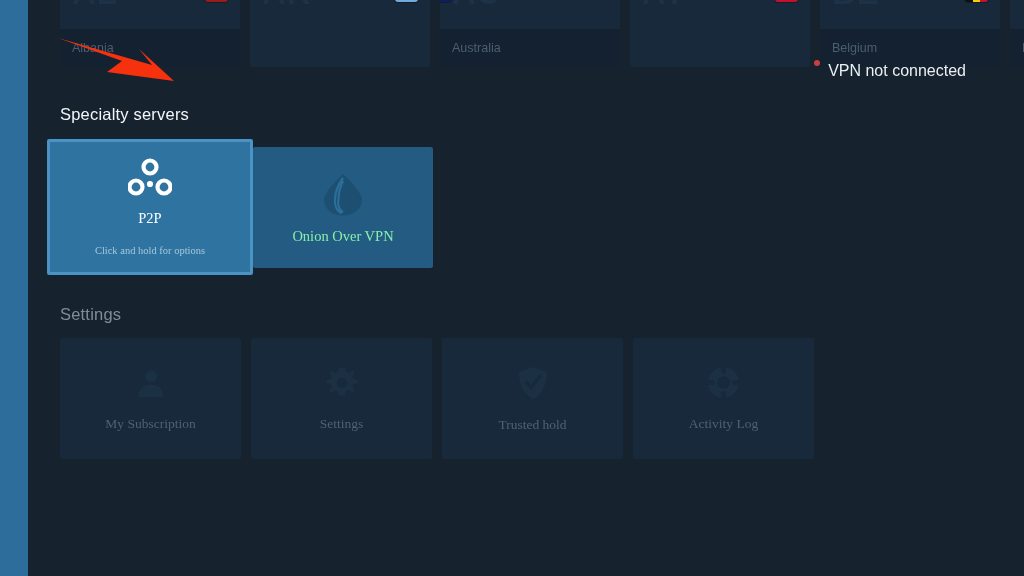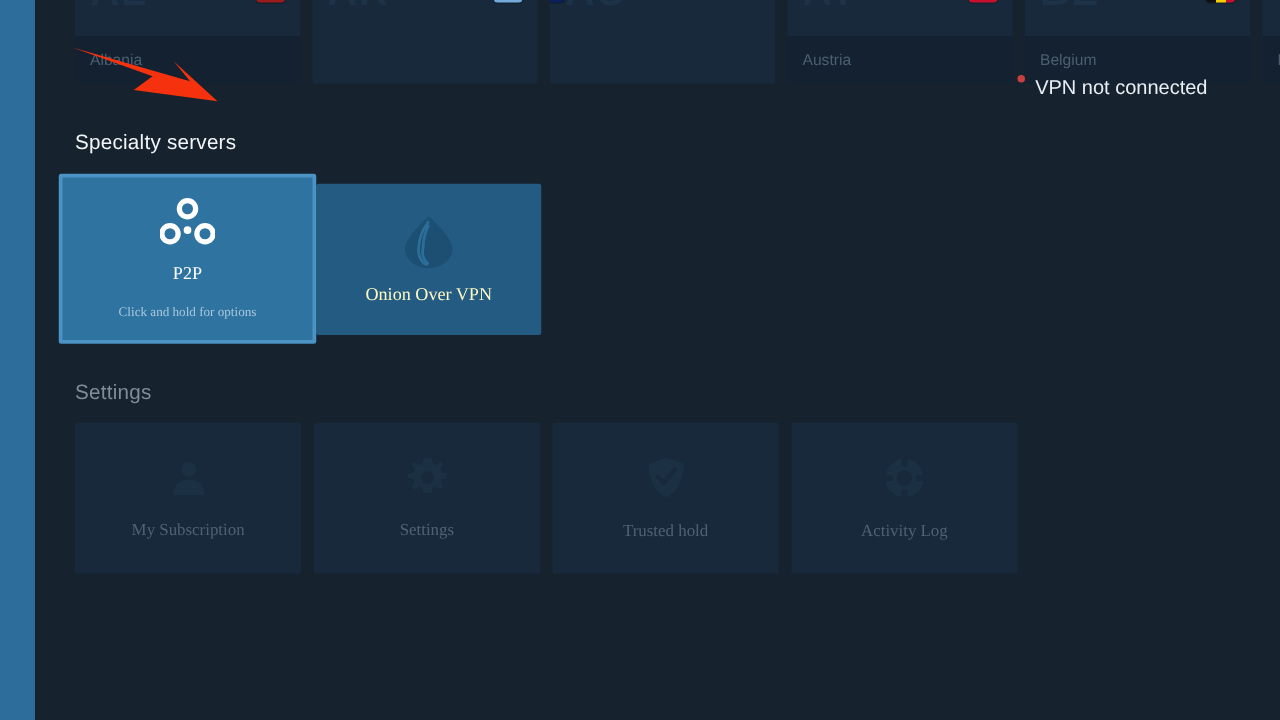--- a/index.html
+++ b/index.html
@@ -120,21 +120,21 @@
     margin-left: 0px;
     margin-top: 8px;
     z-index: 1;
   }
   .sp-icon { margin-bottom: 9px; }
   .sp-label {
     font-size: 14.5px;
     color: #ffffff;
     line-height: 1;
   }
-  .sp-card.plain .sp-label { color:#fef9c3; }
+  .sp-card.plain .sp-label { color:#86efac; }
   .sp-hint {
     margin-top: 20px;
     font-size: 10.5px;
     color: #a8c7dc;
     line-height: 1;
   }
 
   
   .settings-row {
     position: absolute;
@@ -214,28 +214,28 @@
 
     <div class="country-card">
       <div class="country-code">AU</div>
       <div class="country-flag flag-au">
         
         
         
         
         
       </div>
+      <div class="country-name-bar">
+        <span class="country-name">Australia</span>
+      </div>
     </div>
 
     <div class="country-card">
       <div class="country-code">AT</div>
       <div class="country-flag flag-at"></div>
-      <div class="country-name-bar">
-        <span class="country-name">Austria</span>
-      </div>
     </div>
 
     <div class="country-card">
       <div class="country-code">BE</div>
       <div class="country-flag flag-be"></div>
       <div class="country-name-bar">
         <span class="country-name">Belgium</span>
       </div>
     </div>
 

